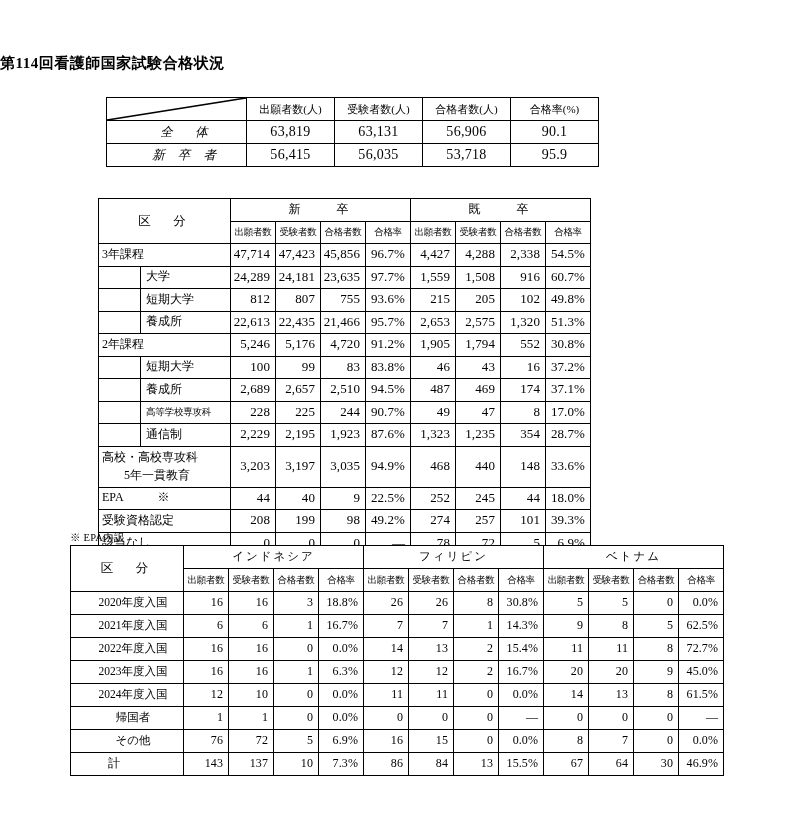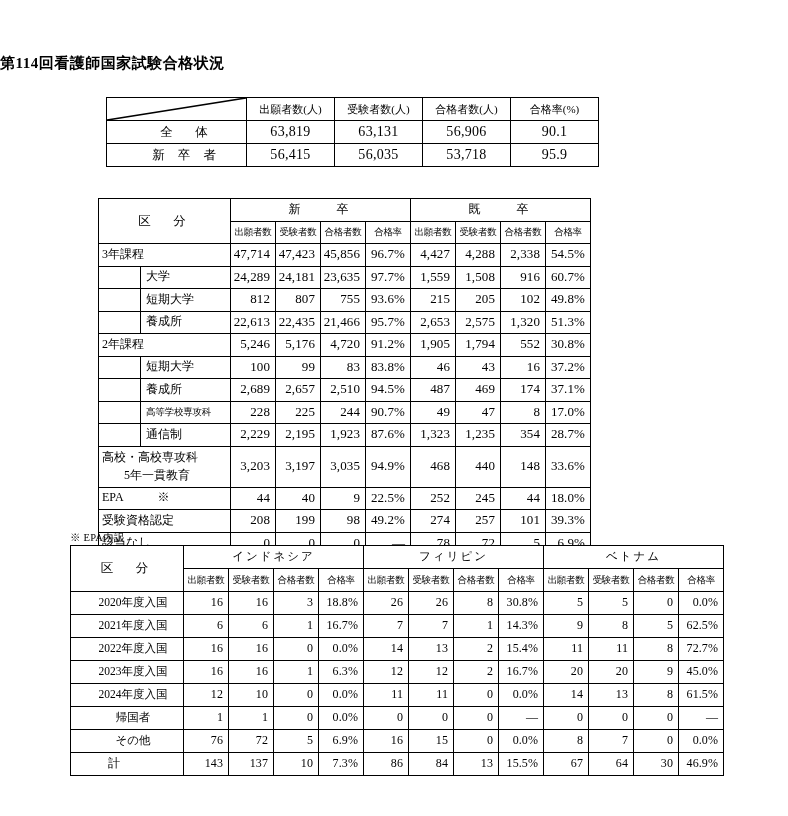--- a/index.html
+++ b/index.html
@@ -75,20 +75,21 @@
   #table-summary .sumval {
     text-align: center;
     font-size: 14px;
     letter-spacing: 0.3px;
   }
   #table-summary .rowlabel {
     text-align: center;
     font-size: 12.5px;
     letter-spacing: 5px;
     padding-left: 20px;
+    font-style: italic;
   }
   .corner-diag {
     position: relative;
     overflow: hidden;
   }
   .corner-diag svg {
     position: absolute;
     left: 0; top: 0;
     width: 100%; height: 100%;
     display: block;

